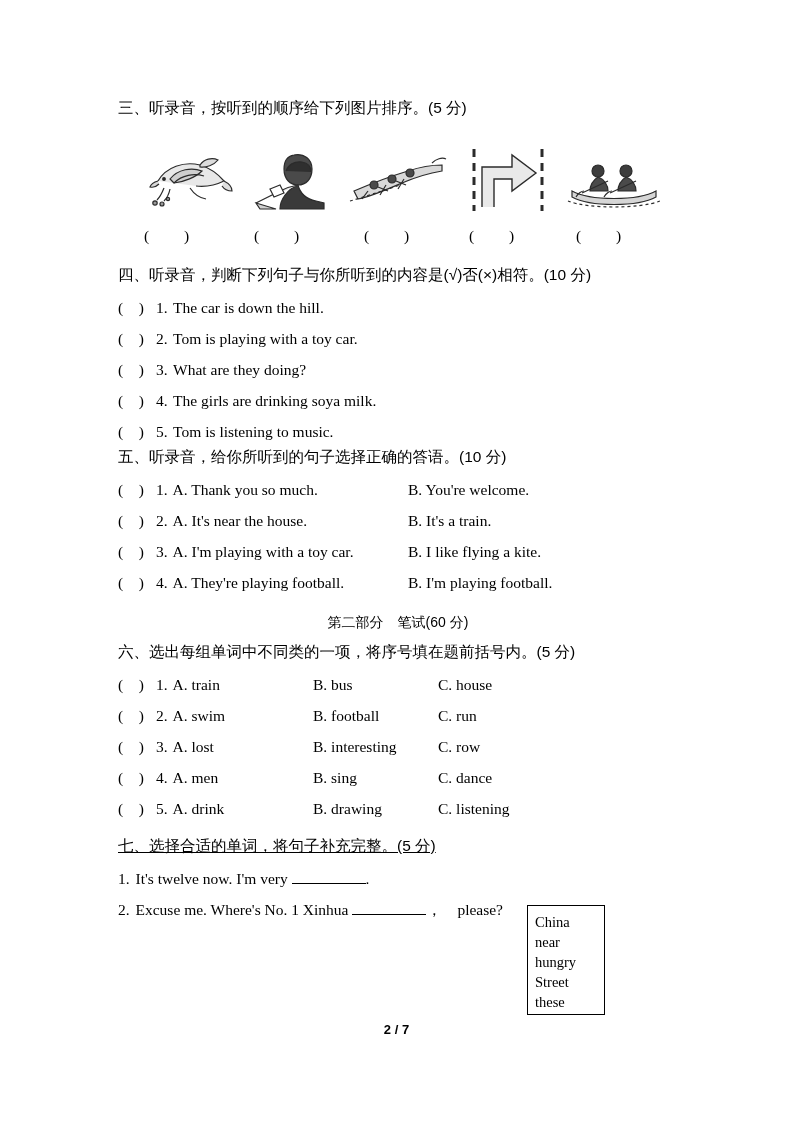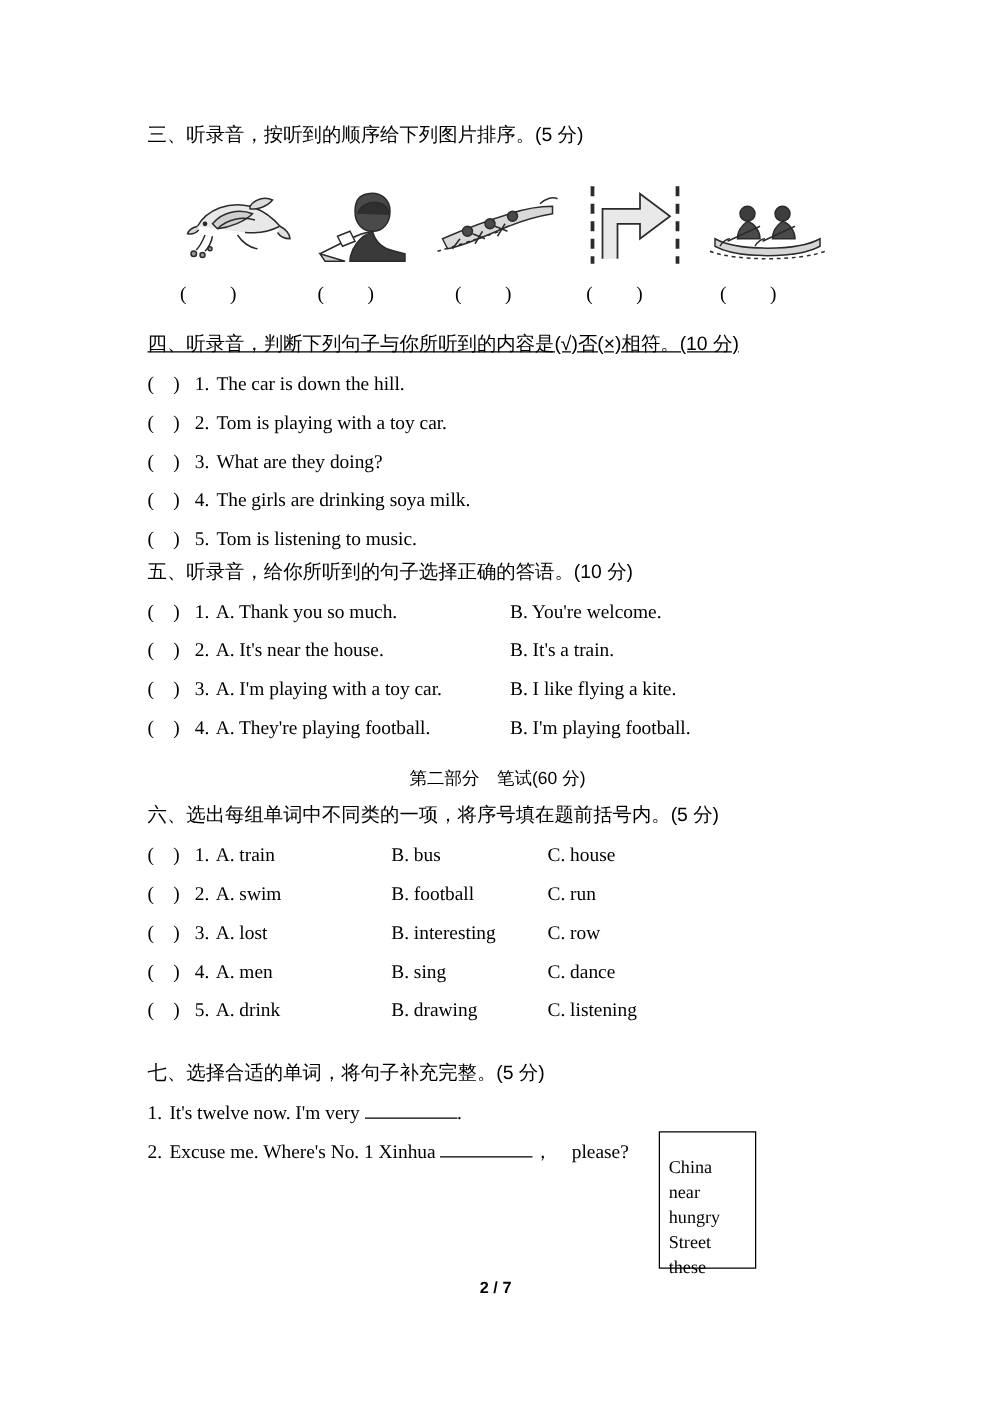--- a/index.html
+++ b/index.html
@@ -101,36 +101,36 @@
   }
   .blank-sm { width: 66px; }
 
   .wordbox {
     position: absolute;
     left: 527px;
     top: 905px;
     width: 78px;
     height: 110px;
     border: 1px solid #000;
-    padding: 18px 0 0 7px;
+    padding: 6px 0 0 7px;
     box-sizing: border-box;
     font-size: 14.5px;
     line-height: 20px;
   }
   .pagenum {
     position: absolute;
     left: 0;
     right: 0;
     top: 1022px;
     text-align: center;
     font-size: 13px;
     font-weight: bold;
     font-family: "Liberation Sans", sans-serif;
   }
-  .sec7 { margin-top: 24px; }
+  .sec7 { margin-top: 12px; text-decoration: underline; }
   .fill-line { font-size: 15.5px; line-height: 31px; white-space: nowrap; }
 </style>
 </head>
 <body>
 
 <div class="page">
   <div class="content">
 
     <div class="sec-head">三、听录音，按听到的顺序给下列图片排序。(5 分)</div>
 
@@ -231,21 +231,21 @@
       <span style="left:128px;">(</span>
       <span style="left:168px;">)</span>
       <span style="left:238px;">(</span>
       <span style="left:278px;">)</span>
       <span style="left:343px;">(</span>
       <span style="left:383px;">)</span>
       <span style="left:450px;">(</span>
       <span style="left:490px;">)</span>
     </div>
 
-    <div class="sec-head" style="margin-top:14px;text-decoration:underline;">四、听录音，判断下列句子与你所听到的内容是(√)否(×)相符。(10 分)</div>
+    <div class="sec-head" style="margin-top:14px;">四、听录音，判断下列句子与你所听到的内容是(√)否(×)相符。(10 分)</div>
     <div class="q-line">
       <span class="paren">(　)</span>
       <span class="num">1.</span>
       <span>The car is down the hill.</span>
     </div>
     <div class="q-line">
       <span class="paren">(　)</span>
       <span class="num">2.</span>
       <span>Tom is playing with a toy car.</span>
     </div>

